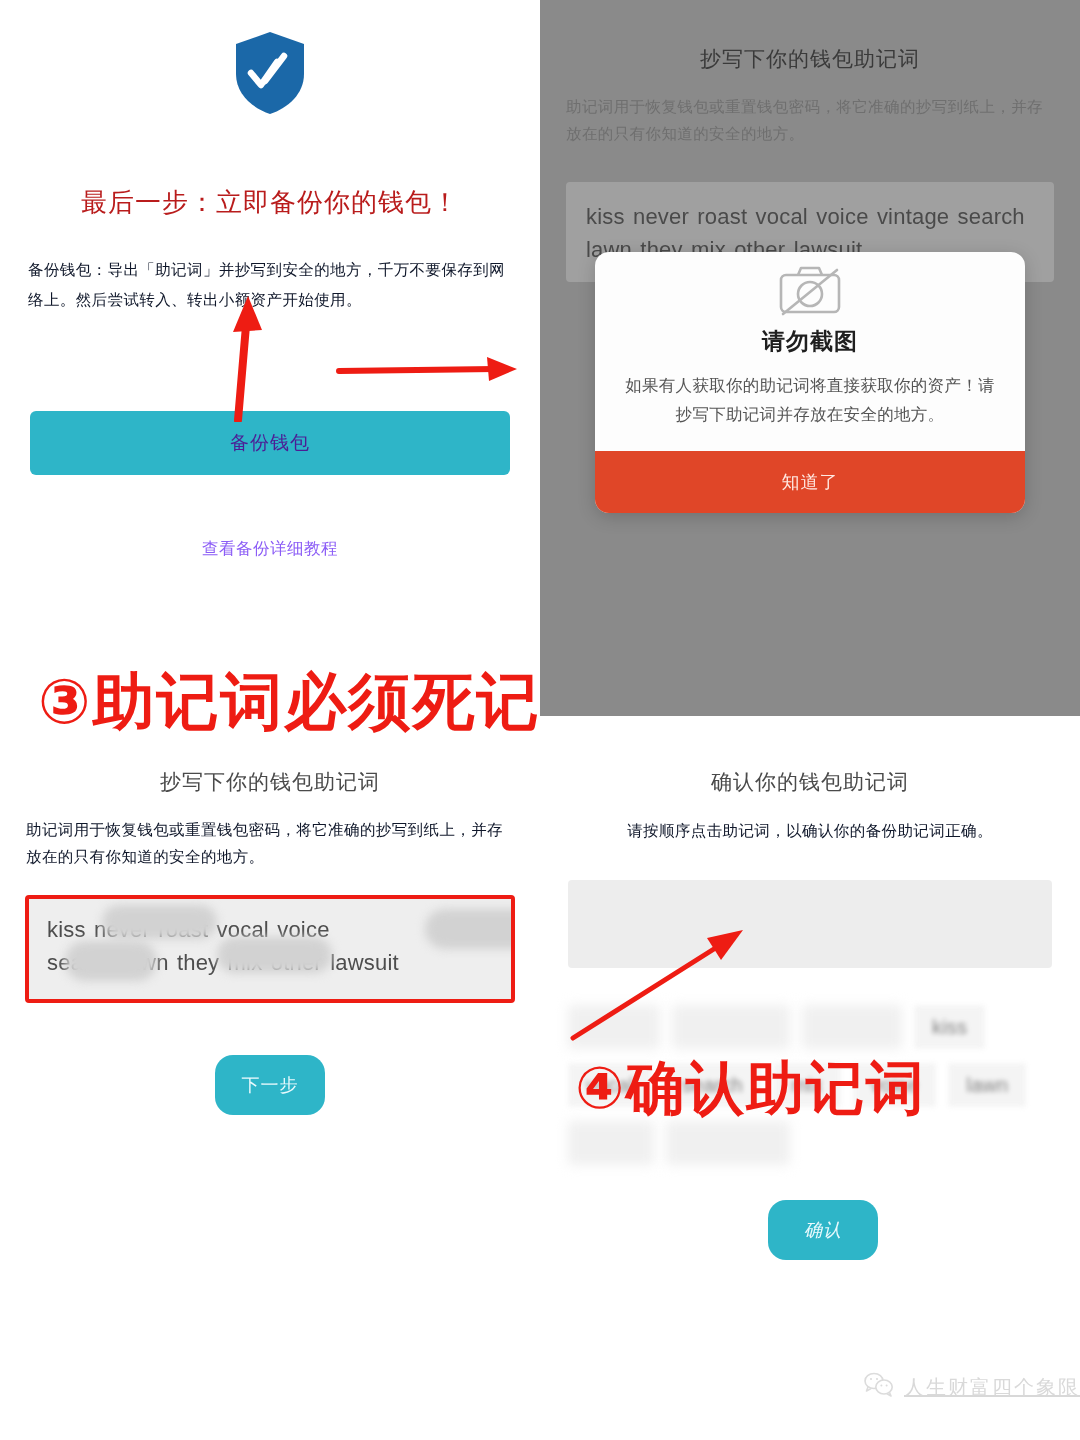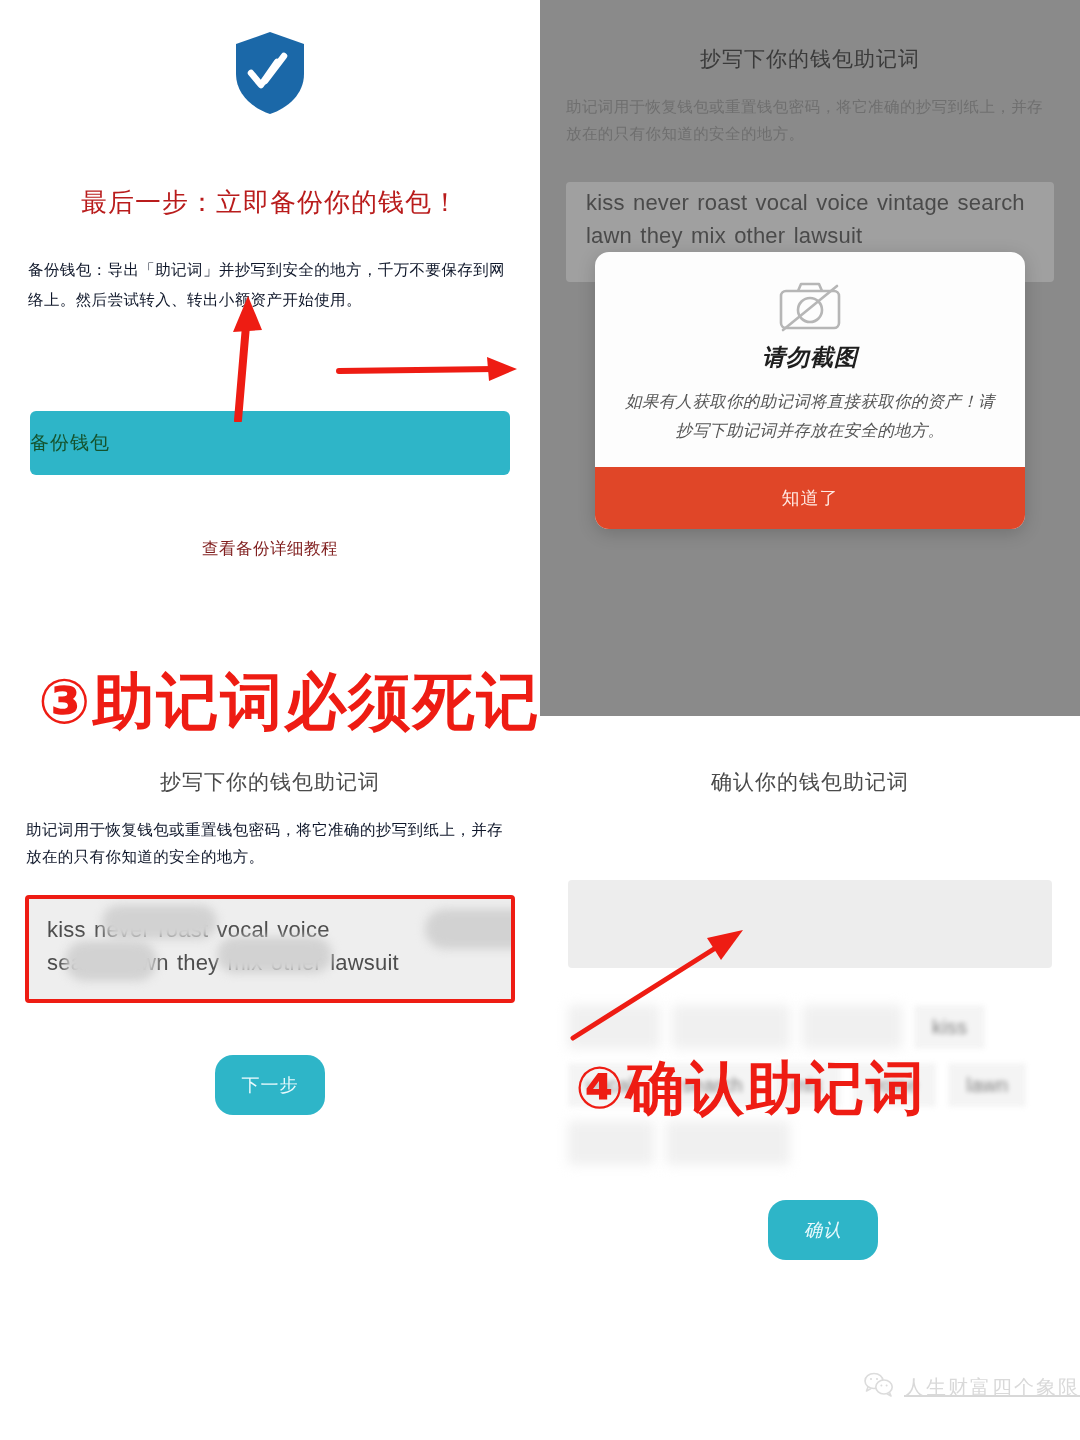--- a/index.html
+++ b/index.html
@@ -45,53 +45,53 @@
   .scr-desc.center { text-align:center; }
 
   
   .btn-teal-wide {
     display:block;
     width:480px;
     height:64px;
     line-height:64px;
     border-radius:6px;
     background:#2EB5C8;
-    color:#14532d;
+    color:#4c1d95;
     font-size:19px;
-    text-align:left;
+    text-align:center;
     border:none;
     letter-spacing:1px;
   }
   .btn-teal-small {
     display:block;
     width:110px;
     height:60px;
     line-height:60px;
     border-radius:18px;
     background:#2EB5C8;
     color:#eafafd;
     font-size:18px;
     text-align:center;
     border:none;
     letter-spacing:1px;
   }
   .link-teal {
     display:block;
     text-align:center;
-    color:#7f1d1d;
+    color:#8b5cf6;
     font-size:16.5px;
     text-decoration:none;
     letter-spacing:0.5px;
   }
 
   
   .mnemonic-box {
     background:#eeeeee;
     border-radius:4px;
-    padding:4px 20px;
+    padding:18px 20px;
     font-size:22px;
     line-height:1.5;
     color:#4d4d4d;
     letter-spacing:0.2px;
     word-spacing:2px;
     overflow:hidden;
   }
   .mnemonic-box.dim { background:#a0a0a0; color:#4a4a4a; }
   .mnemonic-box.outlined { border:4px solid #ee1c13; padding:14px 18px; }
 
@@ -118,21 +118,21 @@
   
   #modal {
     position:absolute;
     left:595px; top:252px;
     width:430px;
     border-radius:14px;
     background:#fdfdfd;
     overflow:hidden;
     box-shadow:0 4px 18px rgba(0,0,0,.18);
   }
-  #modal .m-body { padding:24px 30px 22px; text-align:center;font-style:italic; }
+  #modal .m-body { padding:8px 30px 22px; text-align:center; }
   #modal .m-title {
     font-size:23px; font-weight:bold; color:#1f1f1f;
     margin:10px 0 14px; letter-spacing:1px;
   }
   #modal .m-text {
     font-size:16.5px; line-height:1.75; color:#555;
     letter-spacing:0.3px; text-align:center;
   }
   #modal .m-btn {
     display:block; width:100%; height:62px; line-height:62px;
@@ -244,20 +244,21 @@
       </div>
     </div>
 
     <button class="btn-teal-small" style="position:absolute;left:215px;top:315px;">下一步</button>
   </div>
 
   <div class="panel" id="panel-br">
 
     <div class="scr-title small" style="position:absolute;left:20px;right:20px;top:28px;">确认你的钱包助记词</div>
 
+    <div class="scr-desc center" style="position:absolute;left:20px;right:20px;top:76px;">请按顺序点击助记词，以确认你的备份助记词正确。</div>
 
     <div class="select-area" style="position:absolute;left:28px;width:484px;top:140px;height:88px;"></div>
 
     <div class="chip-grid" id="chip-pool" style="left:28px;top:265px;width:484px;">
         <div class="chip blurred" style="width: 92px;"></div>
         <div class="chip blurred" style="width: 118px;"></div>
         <div class="chip blurred" style="width: 100px;"></div>
         <div class="chip soft">kiss</div>
         <div class="chip soft">vocal</div>
         <div class="chip soft">search</div>

